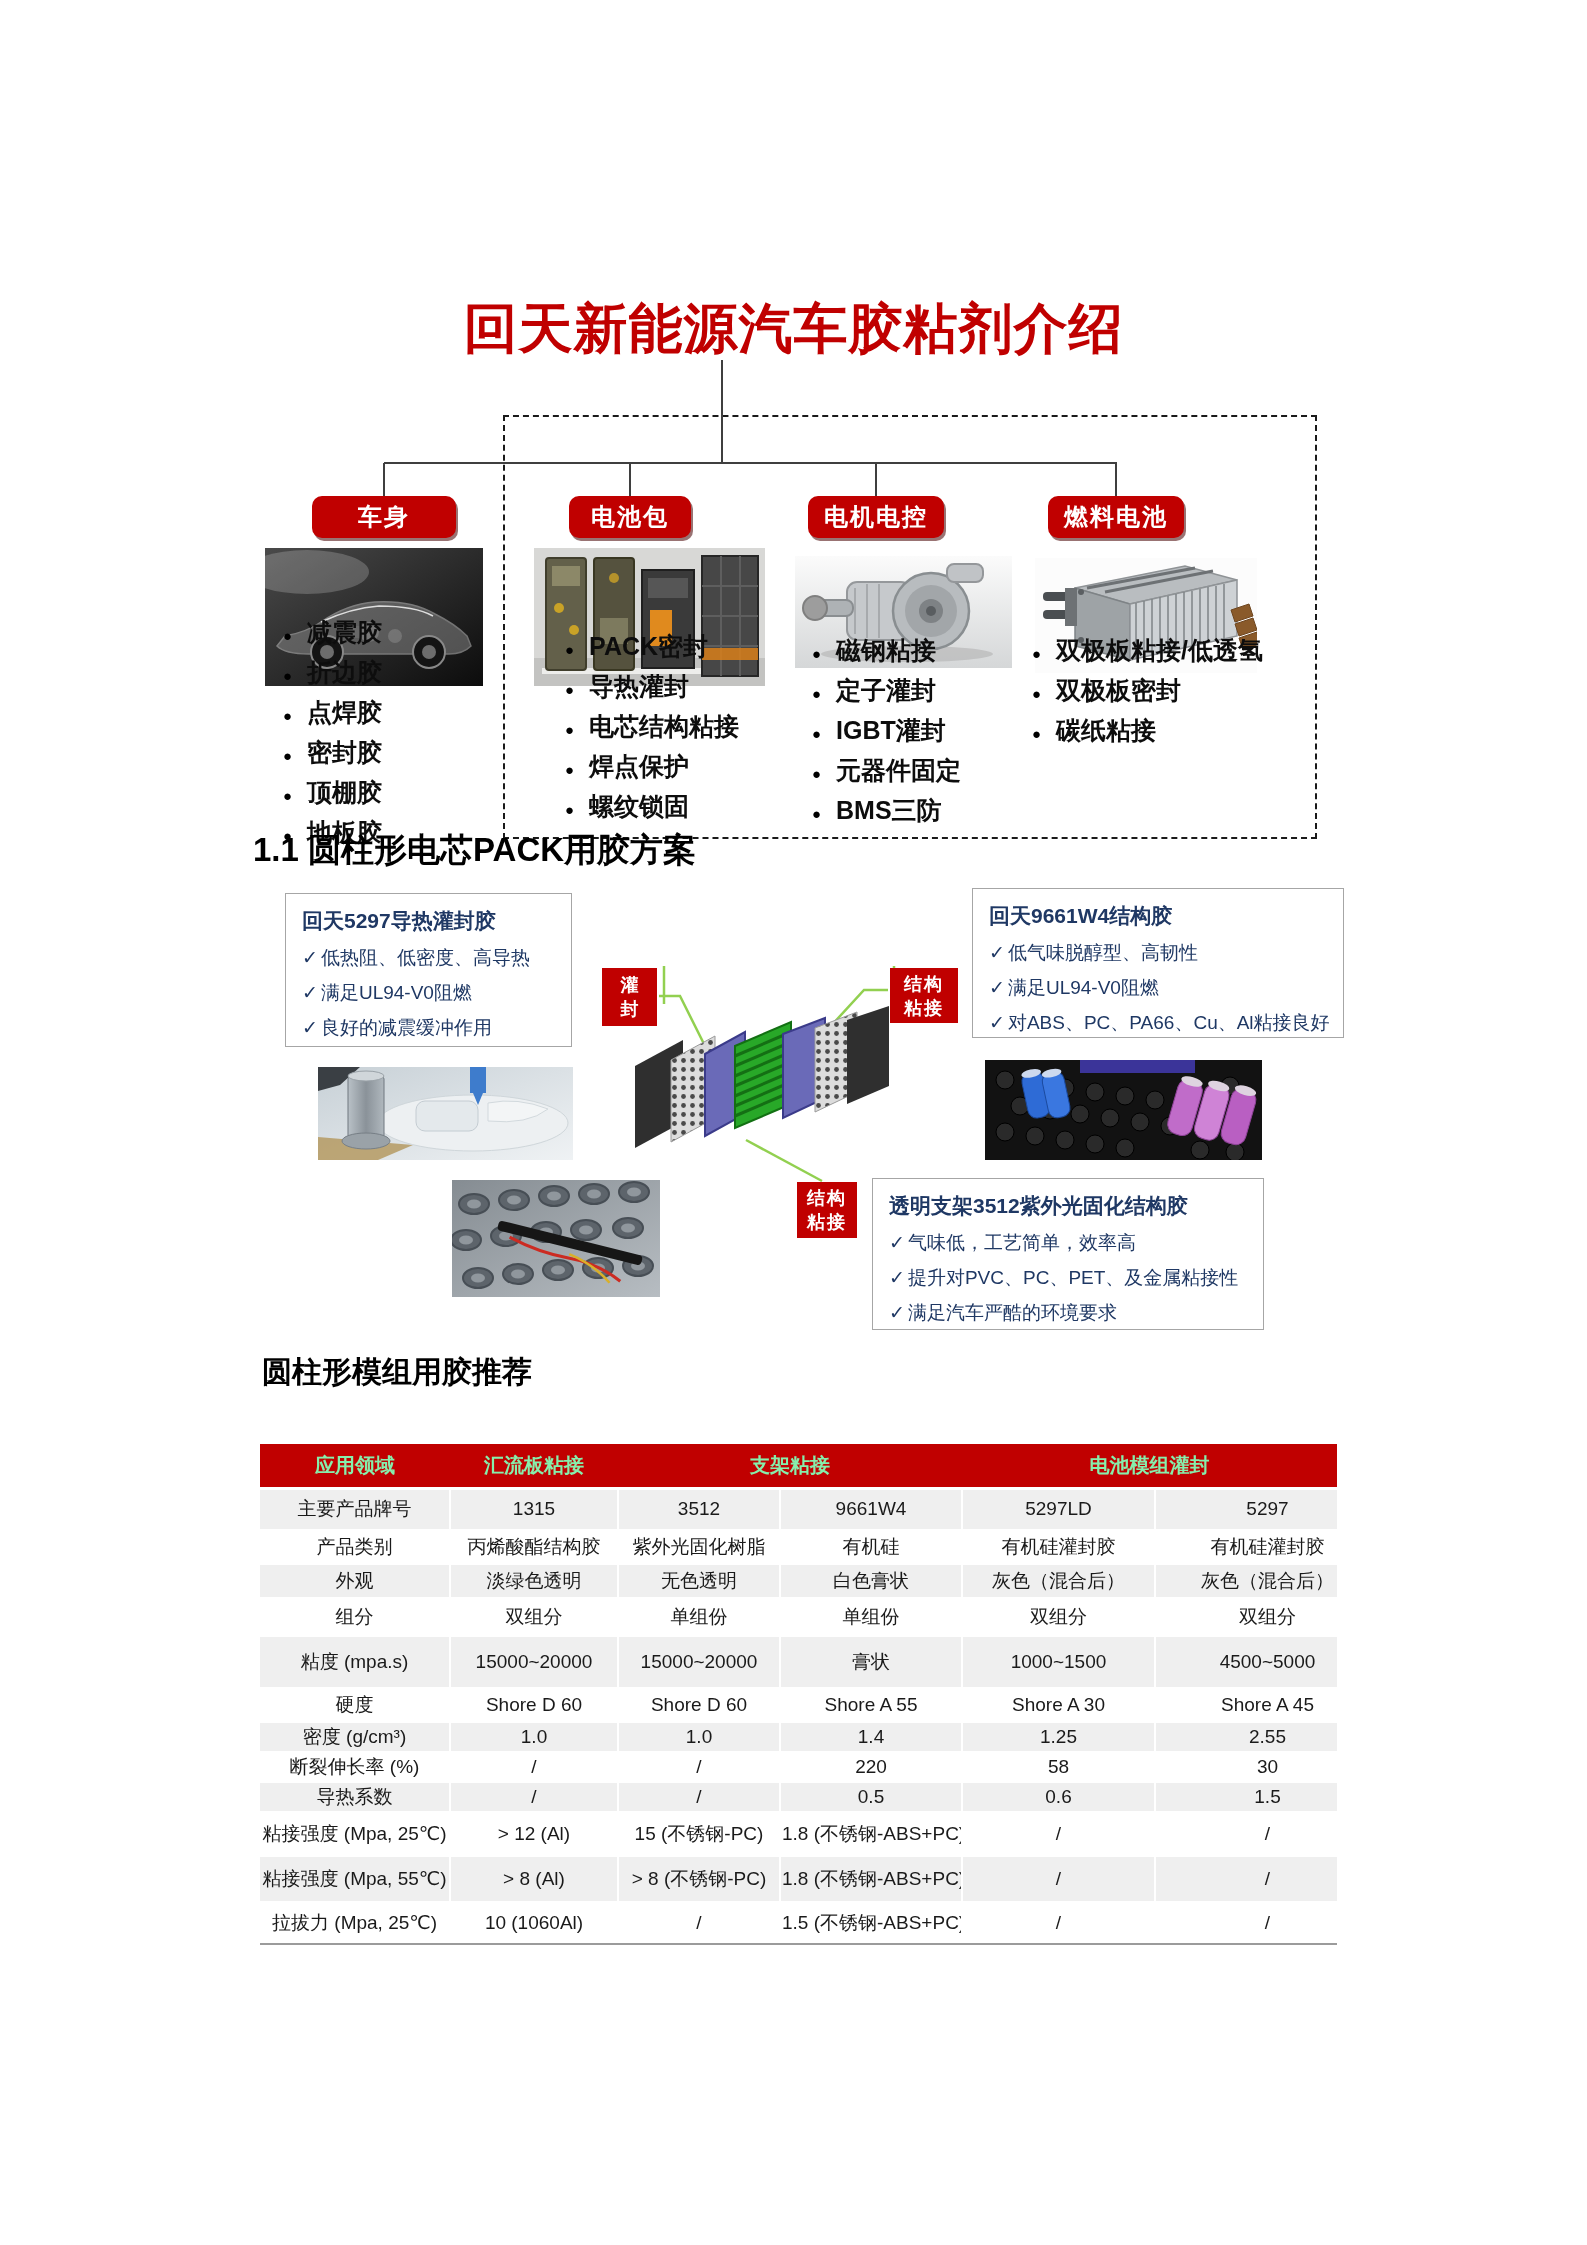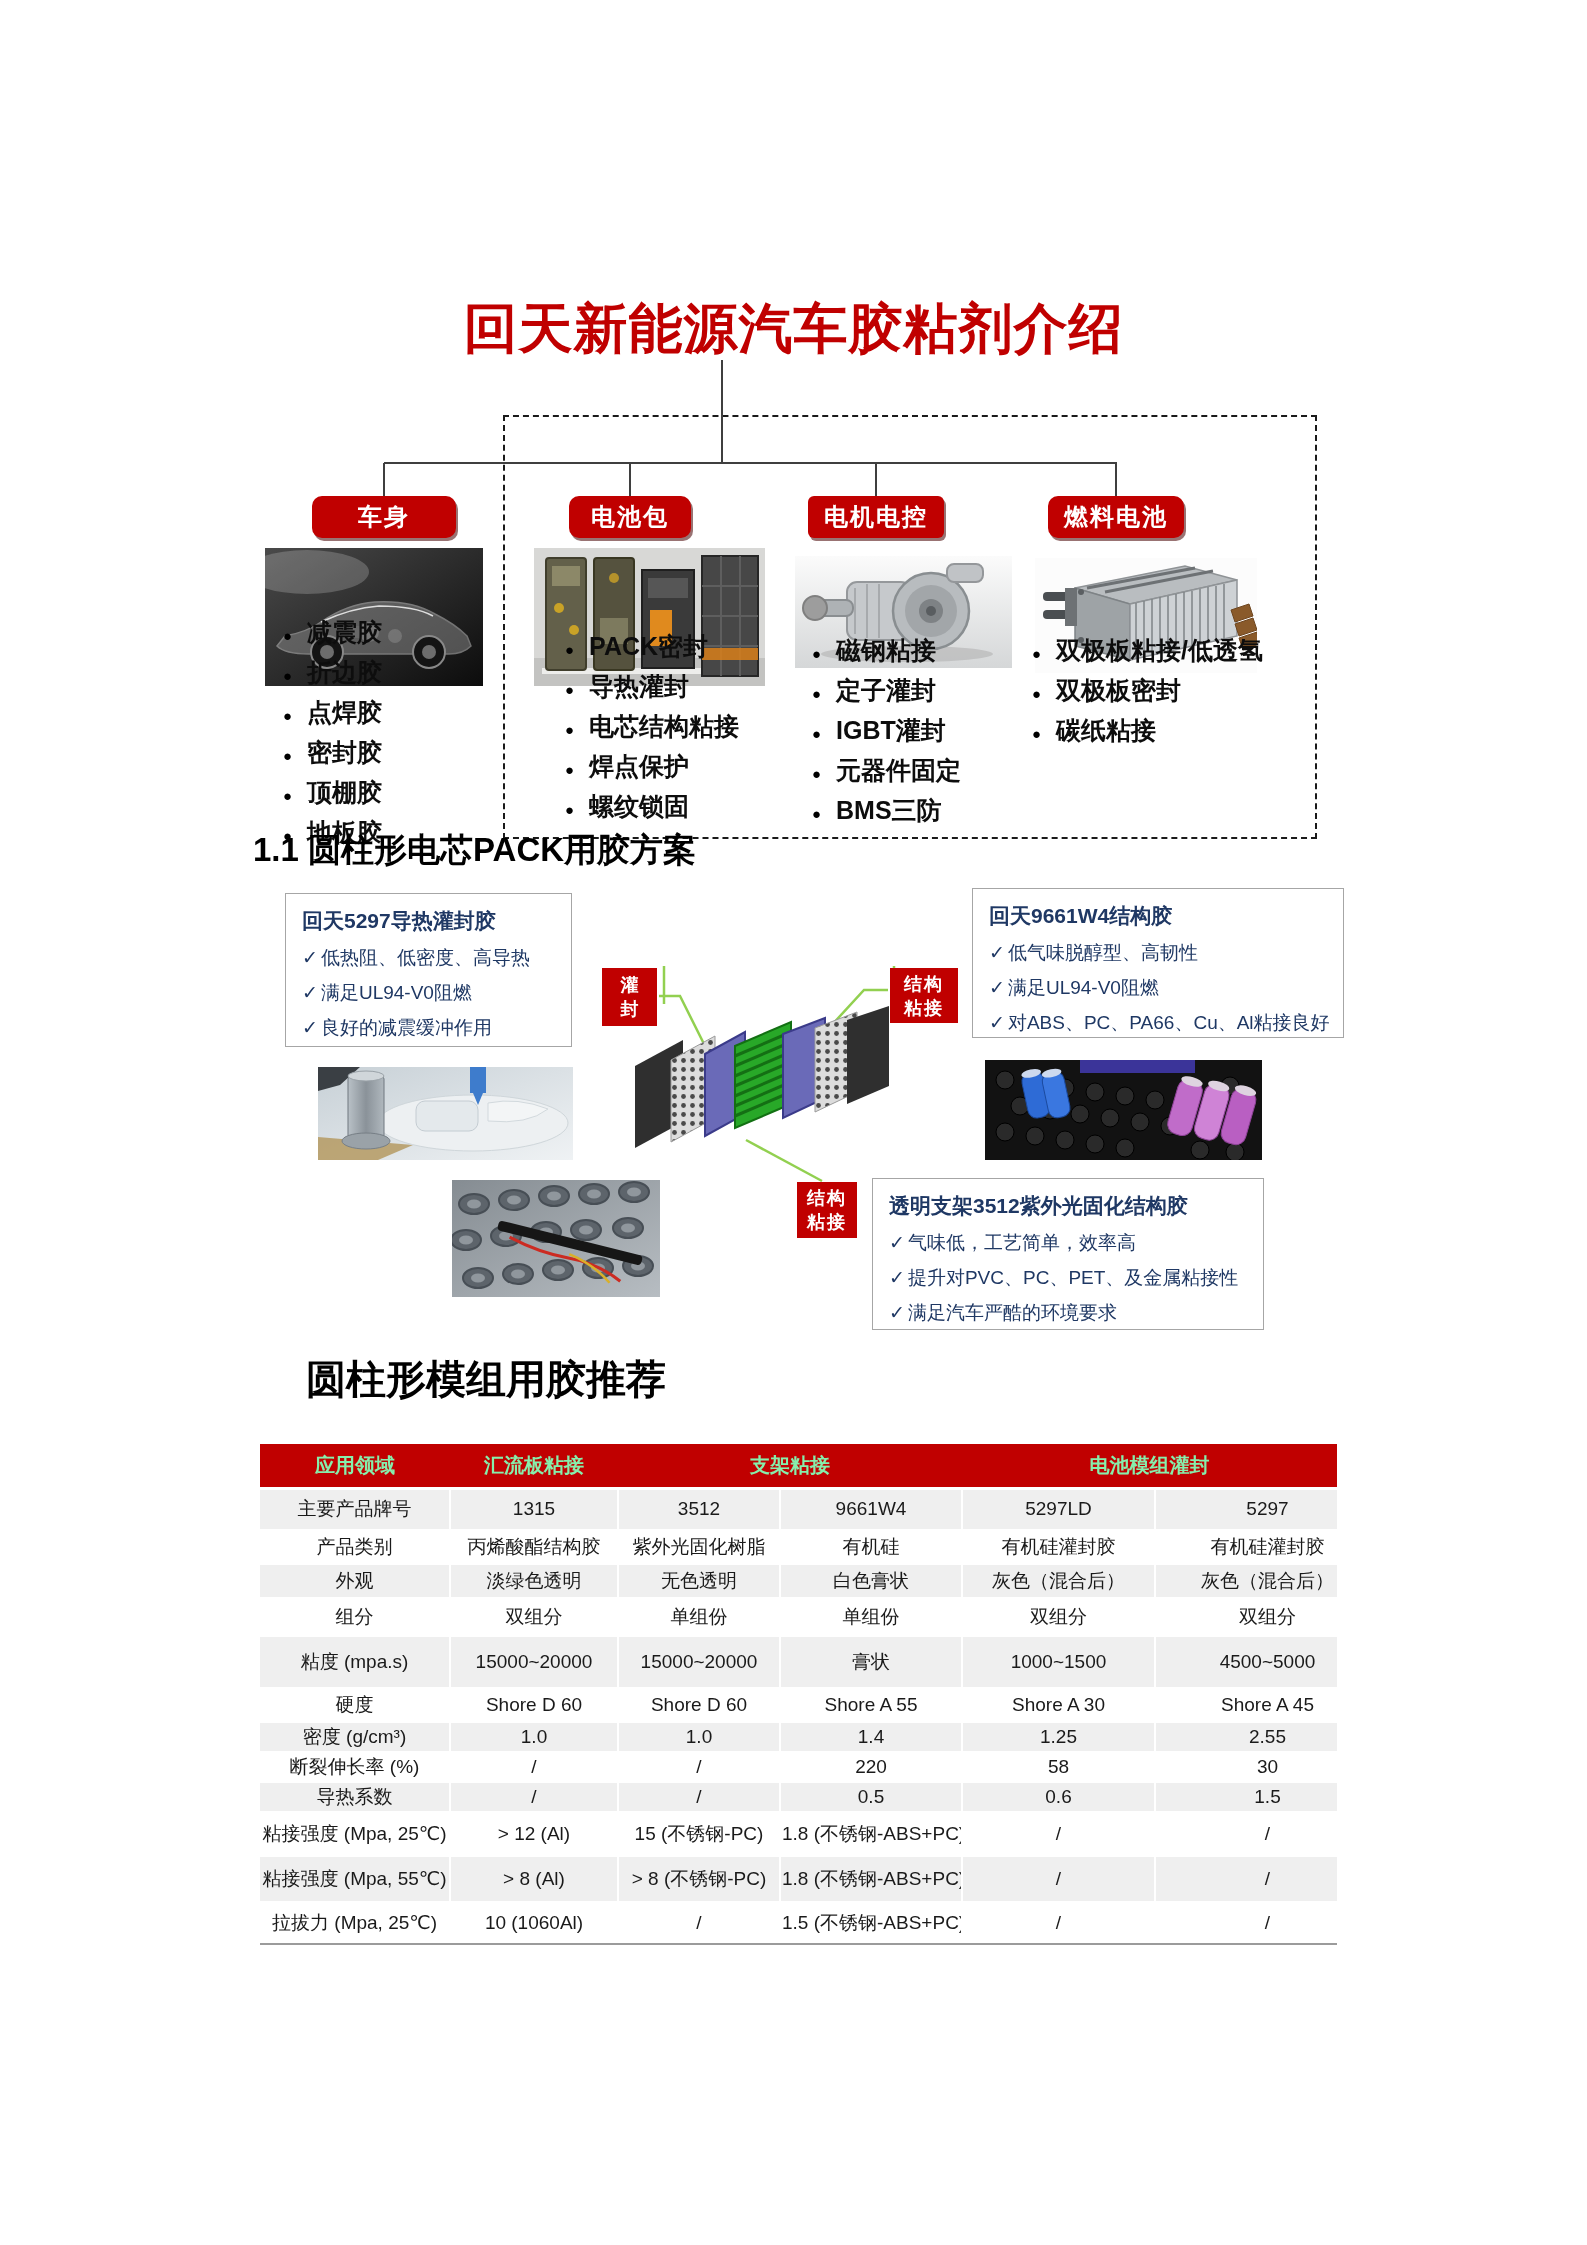--- a/index.html
+++ b/index.html
@@ -28,21 +28,21 @@
     padding:12px 16px;z-index:4;box-sizing:border-box;}
   .callout-title{color:#1f3864;font-weight:bold;font-size:21px;line-height:30px;margin-bottom:4px;white-space:nowrap;}
   .cpoint{display:flex;align-items:baseline;color:#1f3864;font-size:19px;line-height:35px;white-space:nowrap;}
   .cpoint .glyph{margin-right:3px;font-weight:bold;}
   .rlabel{position:absolute;background:#c00000;color:#fff;font-weight:bold;font-size:18px;
     display:flex;align-items:center;justify-content:center;text-align:center;z-index:5;}
   .rlabel .wrap1{width:22px;word-break:break-all;line-height:24px;text-align:center;}
   .rlabel .wrap2{width:42px;word-break:break-all;line-height:24px;letter-spacing:2px;}
 
   
-  .tbl-heading{position:absolute;left:262px;top:1352px;font-size:40px;font-weight:bold;color:#000;z-index:3;margin-left:44px;}
+  .tbl-heading{position:absolute;left:262px;top:1352px;font-size:30px;font-weight:bold;color:#000;z-index:3;}
   .tablewrap{position:absolute;left:260px;top:1444px;z-index:3;}
   table.module{border-collapse:collapse;table-layout:fixed;width:1077px;}
   table.module th{background:#c00000;color:#86efac;font-weight:bold;font-size:20px;
     text-align:center;border-bottom:3px solid #fff;}
   table.module td{font-size:19px;color:#1a1a1a;text-align:center;
     border-right:2px solid #fff;border-bottom:2px solid #fff;overflow:hidden;white-space:nowrap;}
   table.module td:last-child{border-right:none;padding-left:43px;}
   table.module tr.shade td{background:#efefef;}
   table.module tr:last-child td{border-bottom:2.5px solid #9b9b9b;}
 </style>
@@ -69,21 +69,21 @@
       <polyline points="888,990 864,990 818,1040"></polyline>
       <line x1="822" y1="1181" x2="746" y2="1140"></line>
       <line x1="664" y1="966" x2="664" y2="1004"></line>
       <line x1="894" y1="966" x2="894" y2="1004"></line>
       <line x1="806" y1="1186" x2="806" y2="1228"></line>
     </g>
   </svg>
 
   <div class="cat-btn" style="left:312px;width:144px;">车身</div>
   <div class="cat-btn" style="left:569px;width:122px;">电池包</div>
-  <div class="cat-btn" style="left:808px;width:136px;border-radius:6px;">电机电控</div>
+  <div class="cat-btn" style="left:808px;width:136px;">电机电控</div>
   <div class="cat-btn" style="left:1048px;width:136px;">燃料电池</div>
 
   <svg class="photo" style="left:265px;top:548px;" width="218" height="138" viewBox="0 0 218 138">
     <defs>
         <linearGradient id="carbg" x1="0" y1="0" x2="1" y2="1">
       <stop offset="0" stop-color="#4a4a4a"></stop>
           <stop offset="1" stop-color="#0c0c0c"></stop>
         </linearGradient>
       </defs>
     <rect width="218" height="138" fill="url(#carbg)"></rect>

